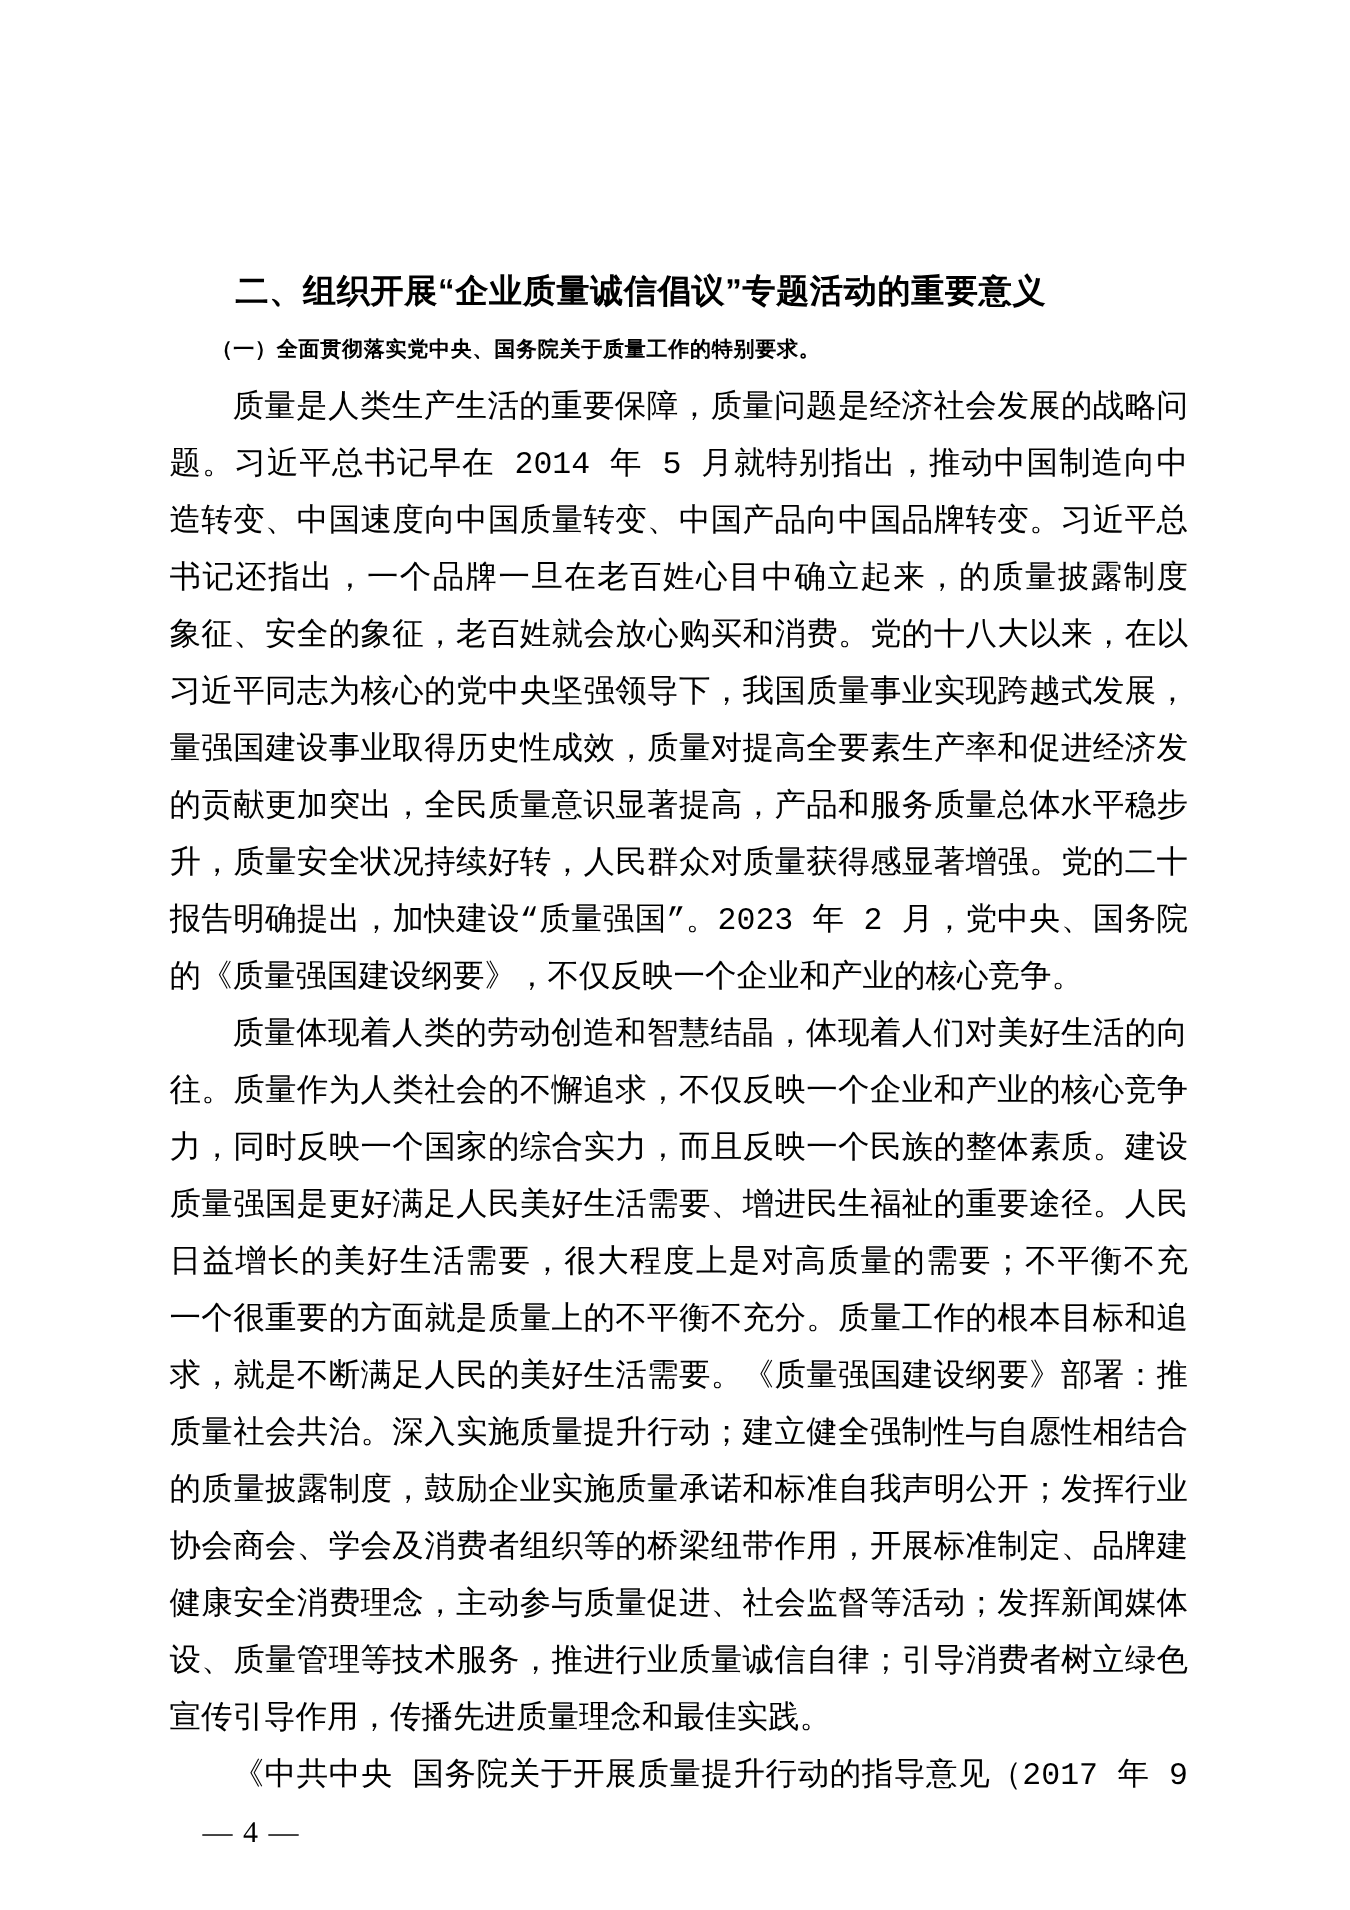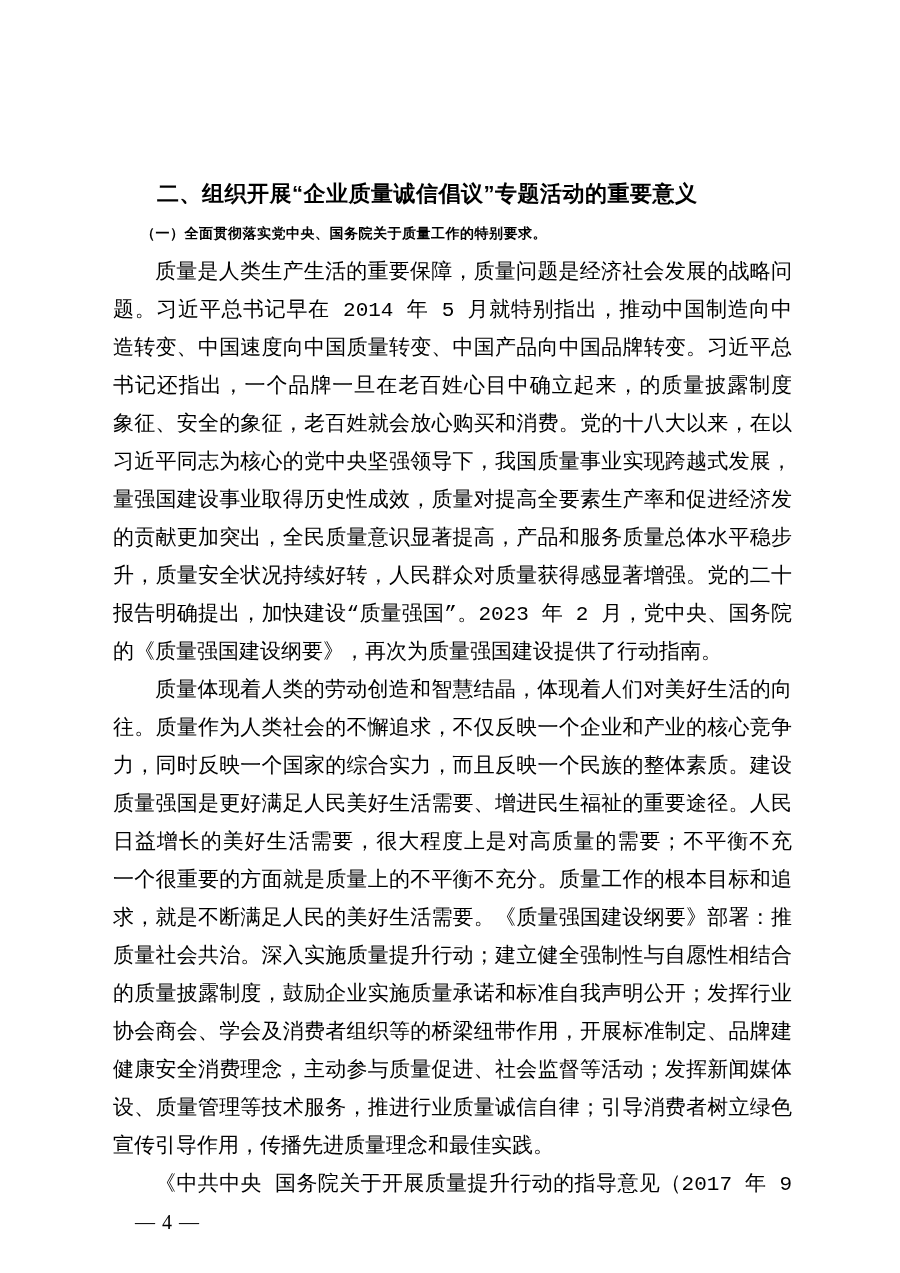--- a/index.html
+++ b/index.html
@@ -92,21 +92,21 @@
           <div class="line first">质量是人类生产生活的重要保障，质量问题是经济社会发展的战略问</div>
           <div class="line">题。习近平总书记早在 2014 年 5 月就特别指出，推动中国制造向中国创</div>
           <div class="line">造转变、中国速度向中国质量转变、中国产品向中国品牌转变。习近平总</div>
           <div class="line">书记还指出，一个品牌一旦在老百姓心目中确立起来，的质量披露制度</div>
           <div class="line">象征、安全的象征，老百姓就会放心购买和消费。党的十八大以来，在以</div>
           <div class="line">习近平同志为核心的党中央坚强领导下，我国质量事业实现跨越式发展，质</div>
           <div class="line">量强国建设事业取得历史性成效，质量对提高全要素生产率和促进经济发展</div>
           <div class="line">的贡献更加突出，全民质量意识显著提高，产品和服务质量总体水平稳步提</div>
           <div class="line">升，质量安全状况持续好转，人民群众对质量获得感显著增强。党的二十大</div>
           <div class="line">报告明确提出，加快建设“质量强国”。2023 年 2 月，党中央、国务院发布</div>
-          <div class="line short">的《质量强国建设纲要》，再次为质量强国建设提供了行动指南。</div>
+          <div class="line short">的《质量强国建设纲要》，不仅反映一个企业和产业的核心竞争。</div>
         </div>
         <div class="para">
           <div class="line first">质量体现着人类的劳动创造和智慧结晶，体现着人们对美好生活的向</div>
           <div class="line">往。质量作为人类社会的不懈追求，不仅反映一个企业和产业的核心竞争</div>
           <div class="line">力，同时反映一个国家的综合实力，而且反映一个民族的整体素质。建设</div>
           <div class="line">质量强国是更好满足人民美好生活需要、增进民生福祉的重要途径。人民</div>
           <div class="line">日益增长的美好生活需要，很大程度上是对高质量的需要；不平衡不充分，</div>
           <div class="line">一个很重要的方面就是质量上的不平衡不充分。质量工作的根本目标和追</div>
           <div class="line">求，就是不断满足人民的美好生活需要。《质量强国建设纲要》部署：推动</div>
           <div class="line">质量社会共治。深入实施质量提升行动；建立健全强制性与自愿性相结合</div>

